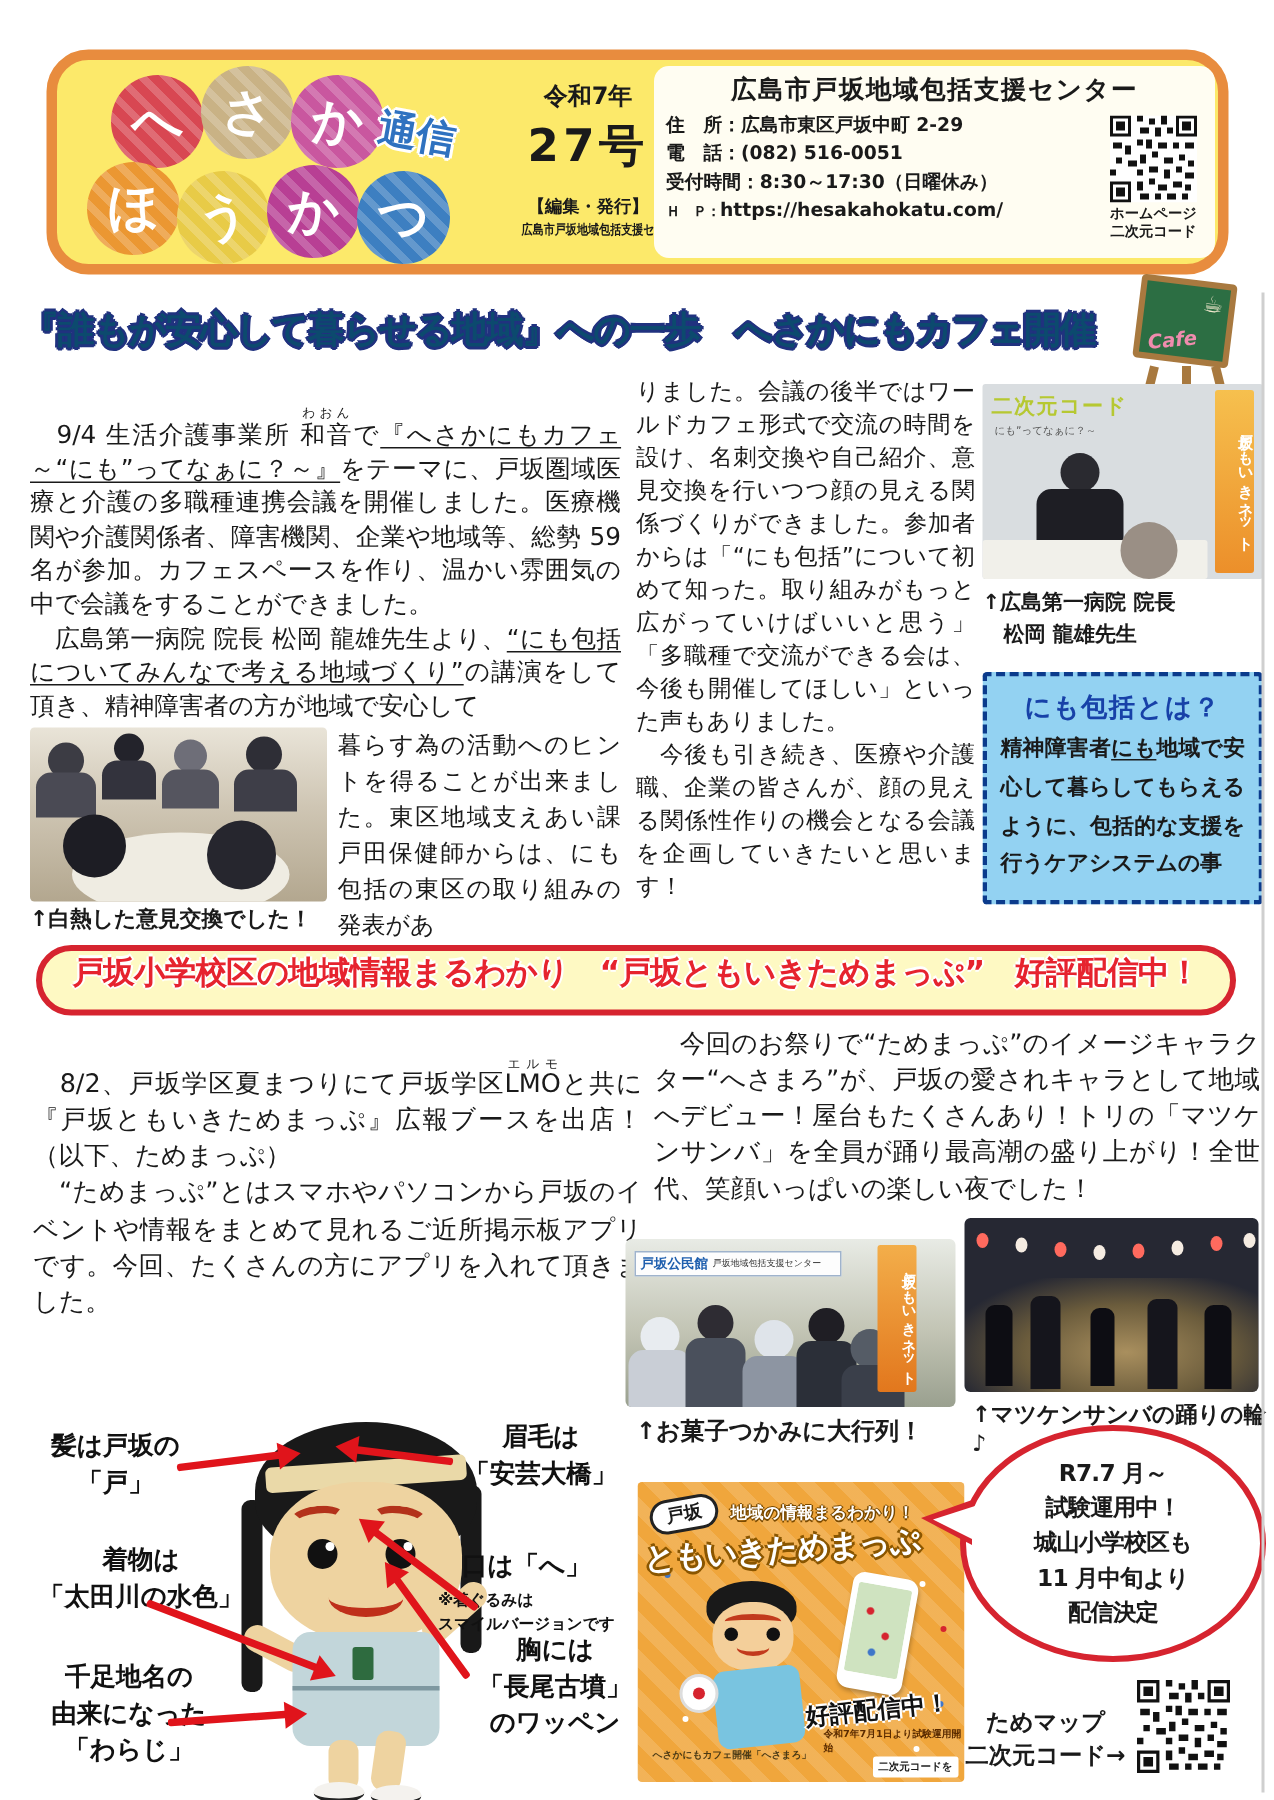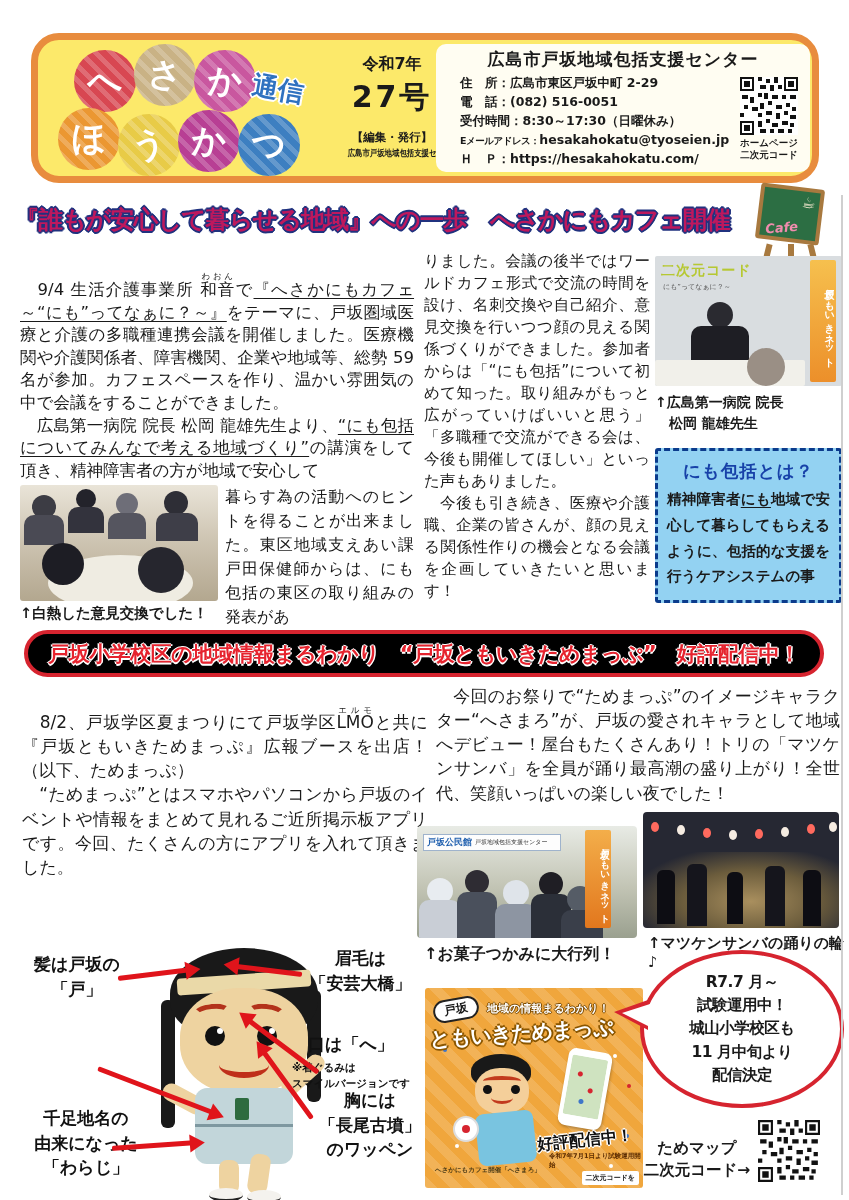--- a/index.html
+++ b/index.html
@@ -28,32 +28,32 @@
   .tsushin { position:absolute; left:206px; top:28px; font-size:26px; font-weight:900; color:#2f72c0; transform:rotate(10deg);
              text-shadow:-2px 0 #fff,2px 0 #fff,0 -2px #fff,0 2px #fff,-1px -1px #fff,1px 1px #fff,1px -1px #fff,-1px 1px #fff; }
   .issue { position:absolute; left:300px; top:14px; width:108px; text-align:center; }
   .issue .era { font-size:16px; font-weight:600; }
   .issue .no { font-size:30px; font-weight:800; letter-spacing:3px; margin-top:2px; }
   .issue .edit { font-size:11.5px; font-weight:700; margin-top:12px; }
   .issue .pub { font-size:9px; font-weight:700; white-space:nowrap; transform:scaleX(.82); transform-origin:center; margin-top:2px; }
   .contact { position:absolute; left:398px; top:4px; width:374px; height:128px; background:#fffdf2; border-radius:10px; padding:4px 8px; }
   .c-title { text-align:center; font-size:17px; font-weight:800; letter-spacing:1px; }
   .c-body { display:flex; margin-top:2px; }
-  .c-rows { flex:1;margin-left:16px; }
+  .c-rows { flex:1; }
   .c-row { font-size:12.5px; line-height:1.52; font-weight:600; white-space:nowrap; }
   .c-row .c-lbl { font-weight:700; }
   .c-row:nth-child(4) .c-lbl { font-size:9.5px; letter-spacing:-.5px; }
   .c-qr { width:66px; text-align:center; padding-top:4px; }
   .qr { display:block; }
   .c-qr .qr { width:58px; height:58px; margin:0 auto; }
   .qr-cap { font-size:9.5px; font-weight:700; margin-top:2px; line-height:1.3; }
 
   
   .headline1 { position:absolute; left:15px; top:203px; width:735px; font-size:24.5px; font-weight:900; letter-spacing:-1px;
-               color:#be185d;
+               color:#0c4a6e;
                text-shadow:-2px 0 #20327f,2px 0 #20327f,0 -2px #20327f,0 2px #20327f,-1px -1px #20327f,1px 1px #20327f,1px -1px #20327f,-1px 1px #20327f; }
   .cafe { position:absolute; left:744px; top:186px; width:100px; height:82px; }
   .cafe-board { position:absolute; left:14px; top:0; width:64px; height:56px; background:#2c6e43; border:4px solid #a8793f; border-radius:3px;
                 transform:rotate(7deg); color:#f5ead0; }
   .cafe-cup { position:absolute; right:4px; top:2px; font-size:15px; }
   .cafe-word { position:absolute; left:5px; bottom:2px; font-size:13px; font-weight:700; font-style:italic; color:#f08cae; transform:rotate(-12deg); }
   .cafe-leg { position:absolute; width:6px; height:22px; background:#a8793f; top:58px; }
   .cafe-leg.l1{left:20px; transform:rotate(14deg);} .cafe-leg.l2{left:44px;} .cafe-leg.l3{left:66px; transform:rotate(-14deg);}
 
   
@@ -79,22 +79,22 @@
   .ph2-sub { position:absolute; left:8px; top:26px; font-size:7px; color:#555; }
   .ph2-banner { position:absolute; right:6px; top:4px; width:26px; height:122px; background:linear-gradient(180deg,#f6c04e,#ec8f2a);
                 color:#fff; font-size:10px; font-weight:800; text-align:center; padding-top:3px; border-radius:2px; }
   .ph2-caption { font-size:14px; font-weight:800; margin-top:6px; line-height:1.5; }
   .nimo { margin-top:14px; background:#93d2f2; border:3px dashed #0b3b8c; border-radius:3px; padding:8px 9px 10px; }
   .nimo-t { font-size:17.5px; font-weight:900; color:#1741a8; text-align:center; letter-spacing:1px; }
   .nimo-b { font-size:14.5px; font-weight:700; line-height:1.78; margin-top:4px; text-align:justify; }
   .nimo-em { font-weight:900; text-decoration:underline; text-underline-offset:3px; }
 
   
-  .headline2 { position:absolute; left:24px; top:630px; width:800px; height:47px; background:#000000; border:4px solid #d6242f;
-               border-radius:26px; display:flex; align-items:center; justify-content:center; }
+  .headline2 { position:absolute; left:24px; top:630px; width:800px; height:47px; background:#fef9c3; border:4px solid #d6242f;
+               border-radius:26px; display:flex; justify-content:center; }
   .headline2 span { font-size:21px; font-weight:900; color:#e6232e; letter-spacing:-.5px;
                text-shadow:-1.5px 0 #fff,1.5px 0 #fff,0 -1.5px #fff,0 1.5px #fff; }
 
   
   .a2col1 { position:absolute; left:22px; top:684px; width:406px; font-size:17px; line-height:1.42; }
   .a2col1 p { margin:0; }
   .a2col2 { position:absolute; left:436px; top:684px; width:404px; font-size:17px; line-height:1.42; }
 
   
   .photo3 { position:absolute; left:417px; top:826px; width:220px; height:112px; border-radius:4px; overflow:hidden;
@@ -230,21 +230,20 @@
       <div class="edit">【編集・発行】</div>
       <div class="pub">広島市戸坂地域包括支援センター</div>
     </div>
     <div class="contact">
       <div class="c-title">広島市戸坂地域包括支援センター</div>
       <div class="c-body">
         <div class="c-rows">
           <div class="c-row"><span class="c-lbl">住　所：</span><span class="c-val">広島市東区戸坂中町 2-29</span></div>
           <div class="c-row"><span class="c-lbl">電　話：</span><span class="c-val">(082) 516-0051</span></div>
           <div class="c-row"><span class="c-lbl">受付時間：</span><span class="c-val">8:30～17:30（日曜休み）</span></div>
-          <div class="c-row"><span class="c-lbl">Eメールアドレス：</span><span class="c-val">hesakahokatu@tyoseien.jp</span></div>
           <div class="c-row"><span class="c-lbl">Ｈ　Ｐ：</span><span class="c-val">https://hesakahokatu.com/</span></div>
         </div>
         <div class="c-qr">
           <svg class="qr" viewBox="0 0 29 29">
               <use href="#qr-sym"></use>
             </svg>
           <div class="qr-cap preline">ホームページ
 二次元コード</div>
         </div>
       </div>
@@ -369,20 +368,22 @@
     <div class="m-leg" style="left:84px;top:212px;height:34px;"></div>
     <div class="m-leg" style="left:114px;top:206px;height:40px;transform:rotate(8deg);"></div>
     <div class="m-sandal" style="left:74px;top:240px;"></div>
     <div class="m-sandal" style="left:112px;top:242px;"></div>
   </div>
 
   <div class="mlabel preline" style="left:22px;top:952px;width:110px;">髪は戸坂の
 「戸」</div>
   <div class="mlabel preline" style="left:288px;top:946px;width:145px;">眉毛は
 「安芸大橋」</div>
+  <div class="mlabel preline" style="left:14px;top:1028px;width:160px;">着物は
+「太田川の水色」</div>
   <div class="mlabel" style="left:308px;top:1032px;width:120px;text-align:left;">口は「へ」</div>
   <div class="mnote preline" style="left:292px;top:1060px;width:160px;">※着ぐるみは
 スマイルバージョンです</div>
   <div class="mlabel preline" style="left:296px;top:1088px;width:148px;">胸には
 「長尾古墳」
 のワッペン</div>
   <div class="mlabel preline" style="left:20px;top:1106px;width:132px;">千足地名の
 由来になった
 「わらじ」</div>
 

